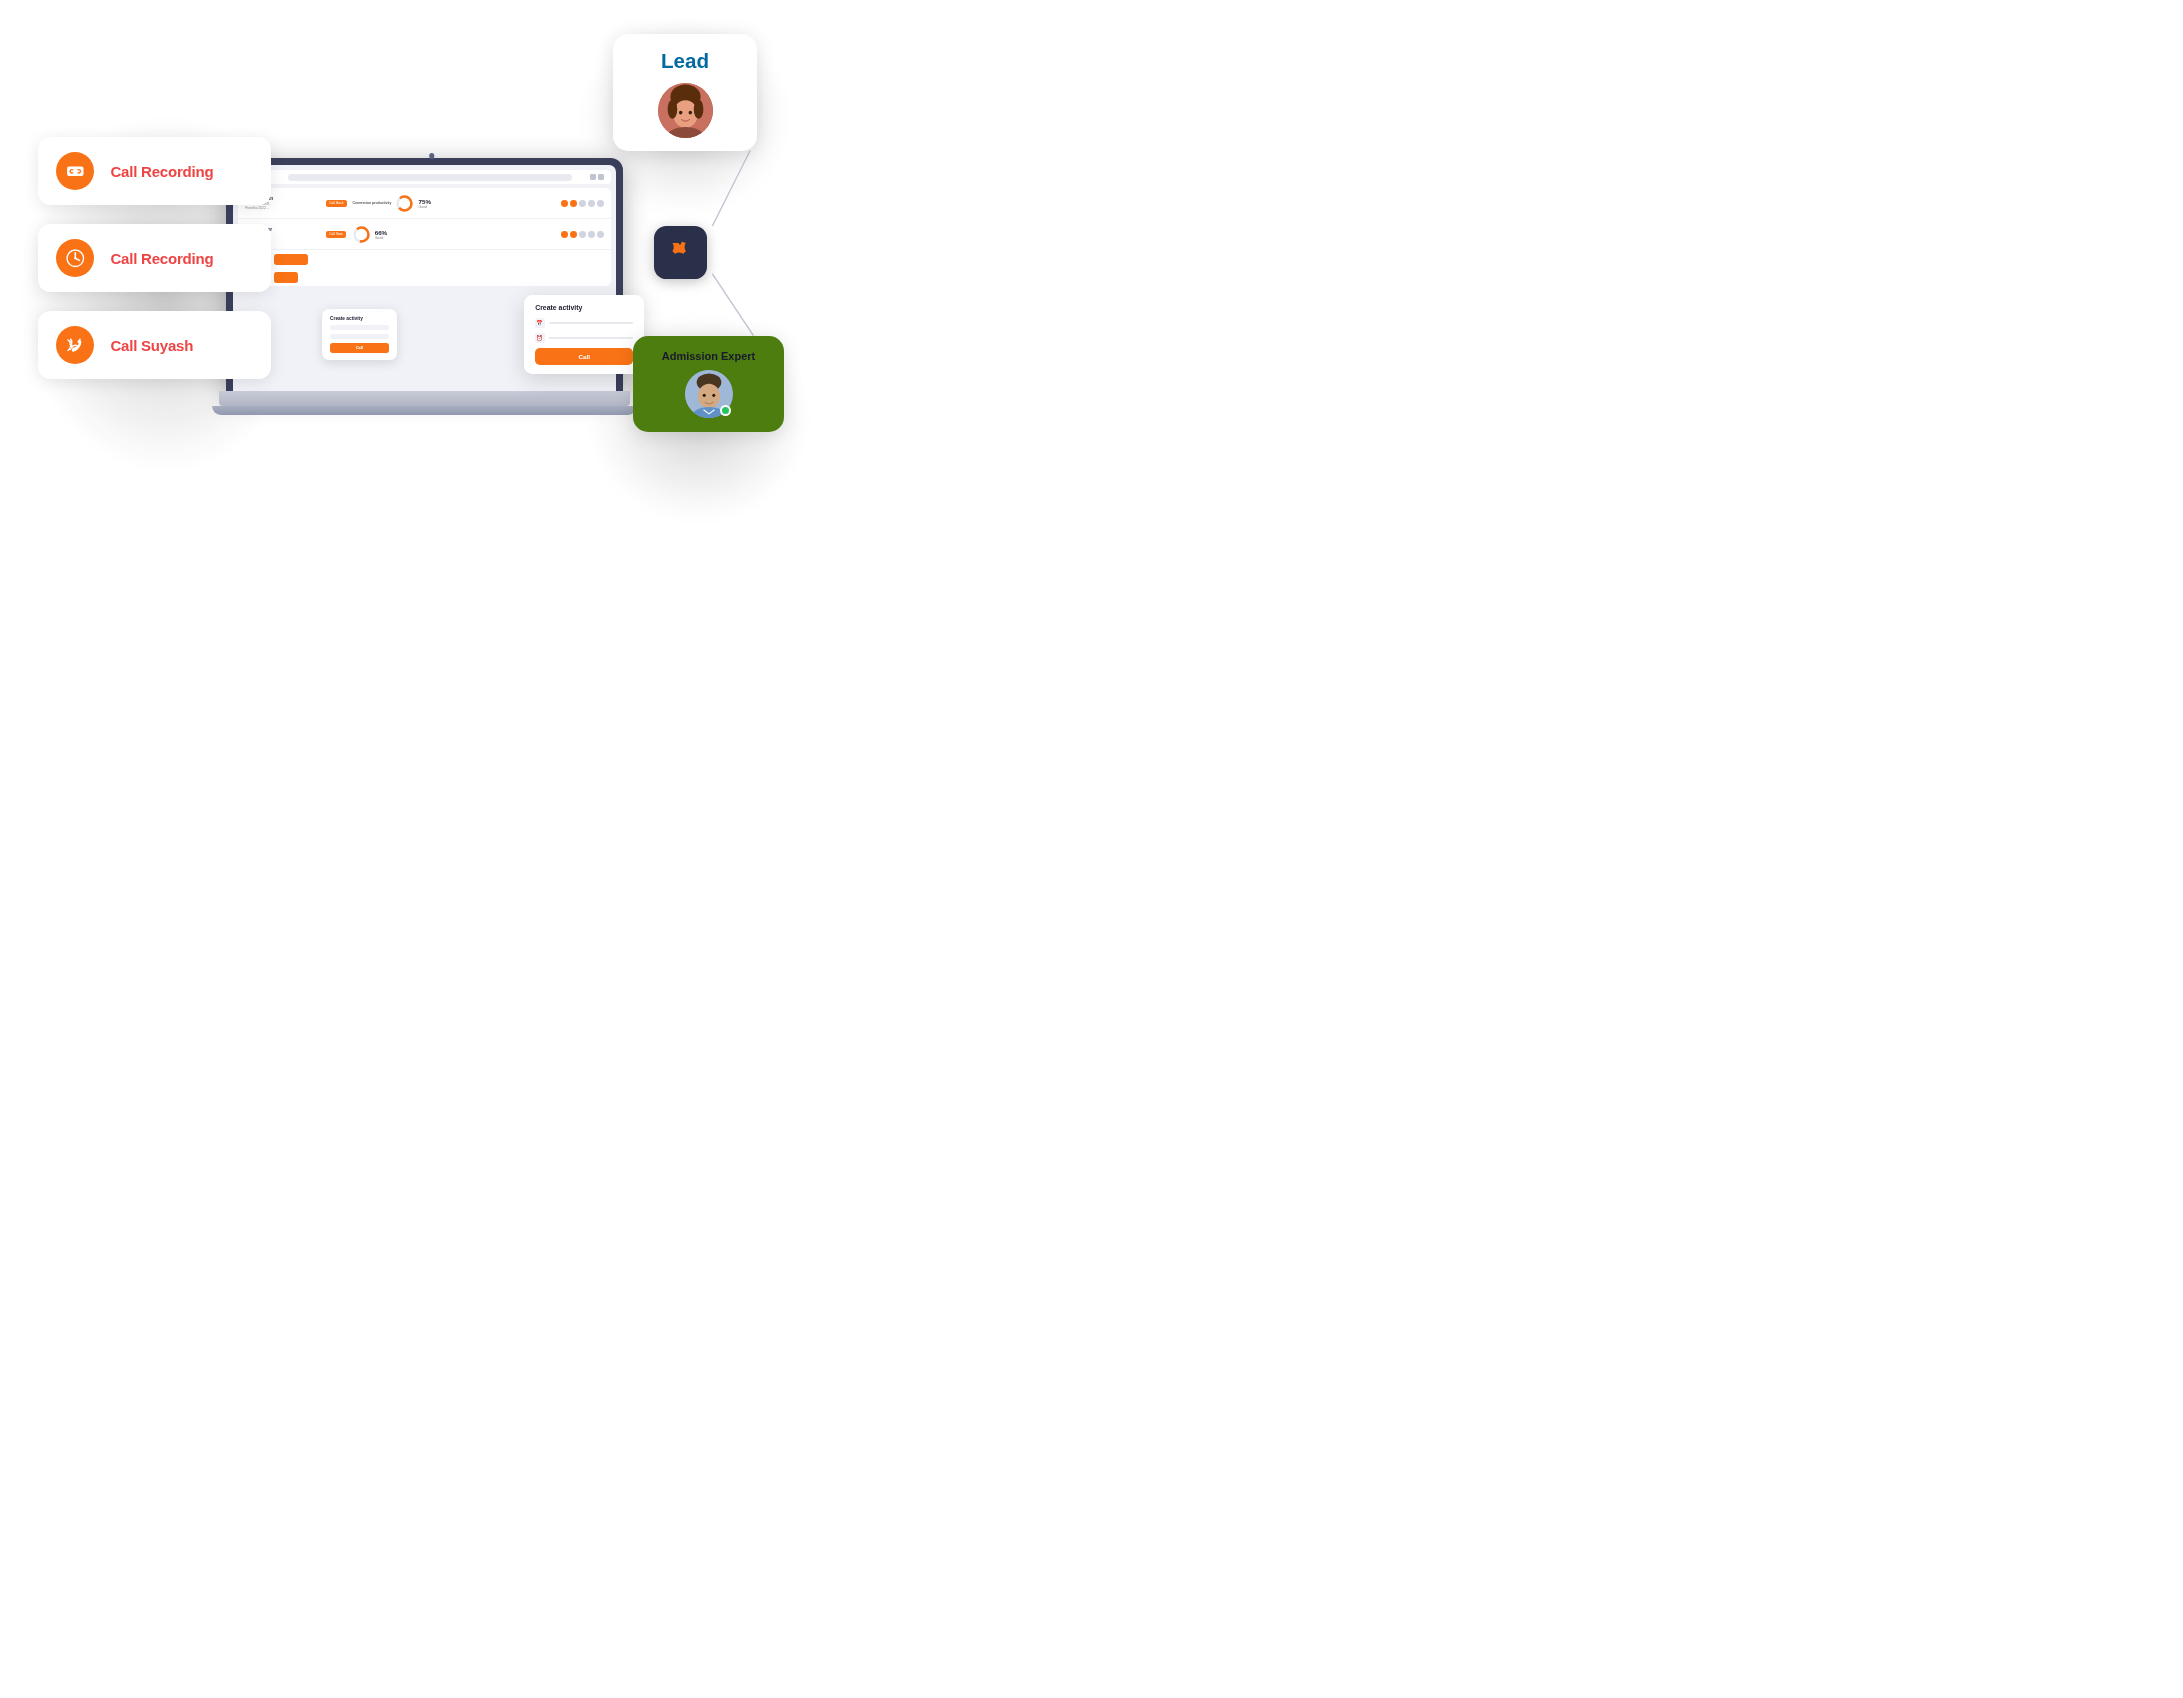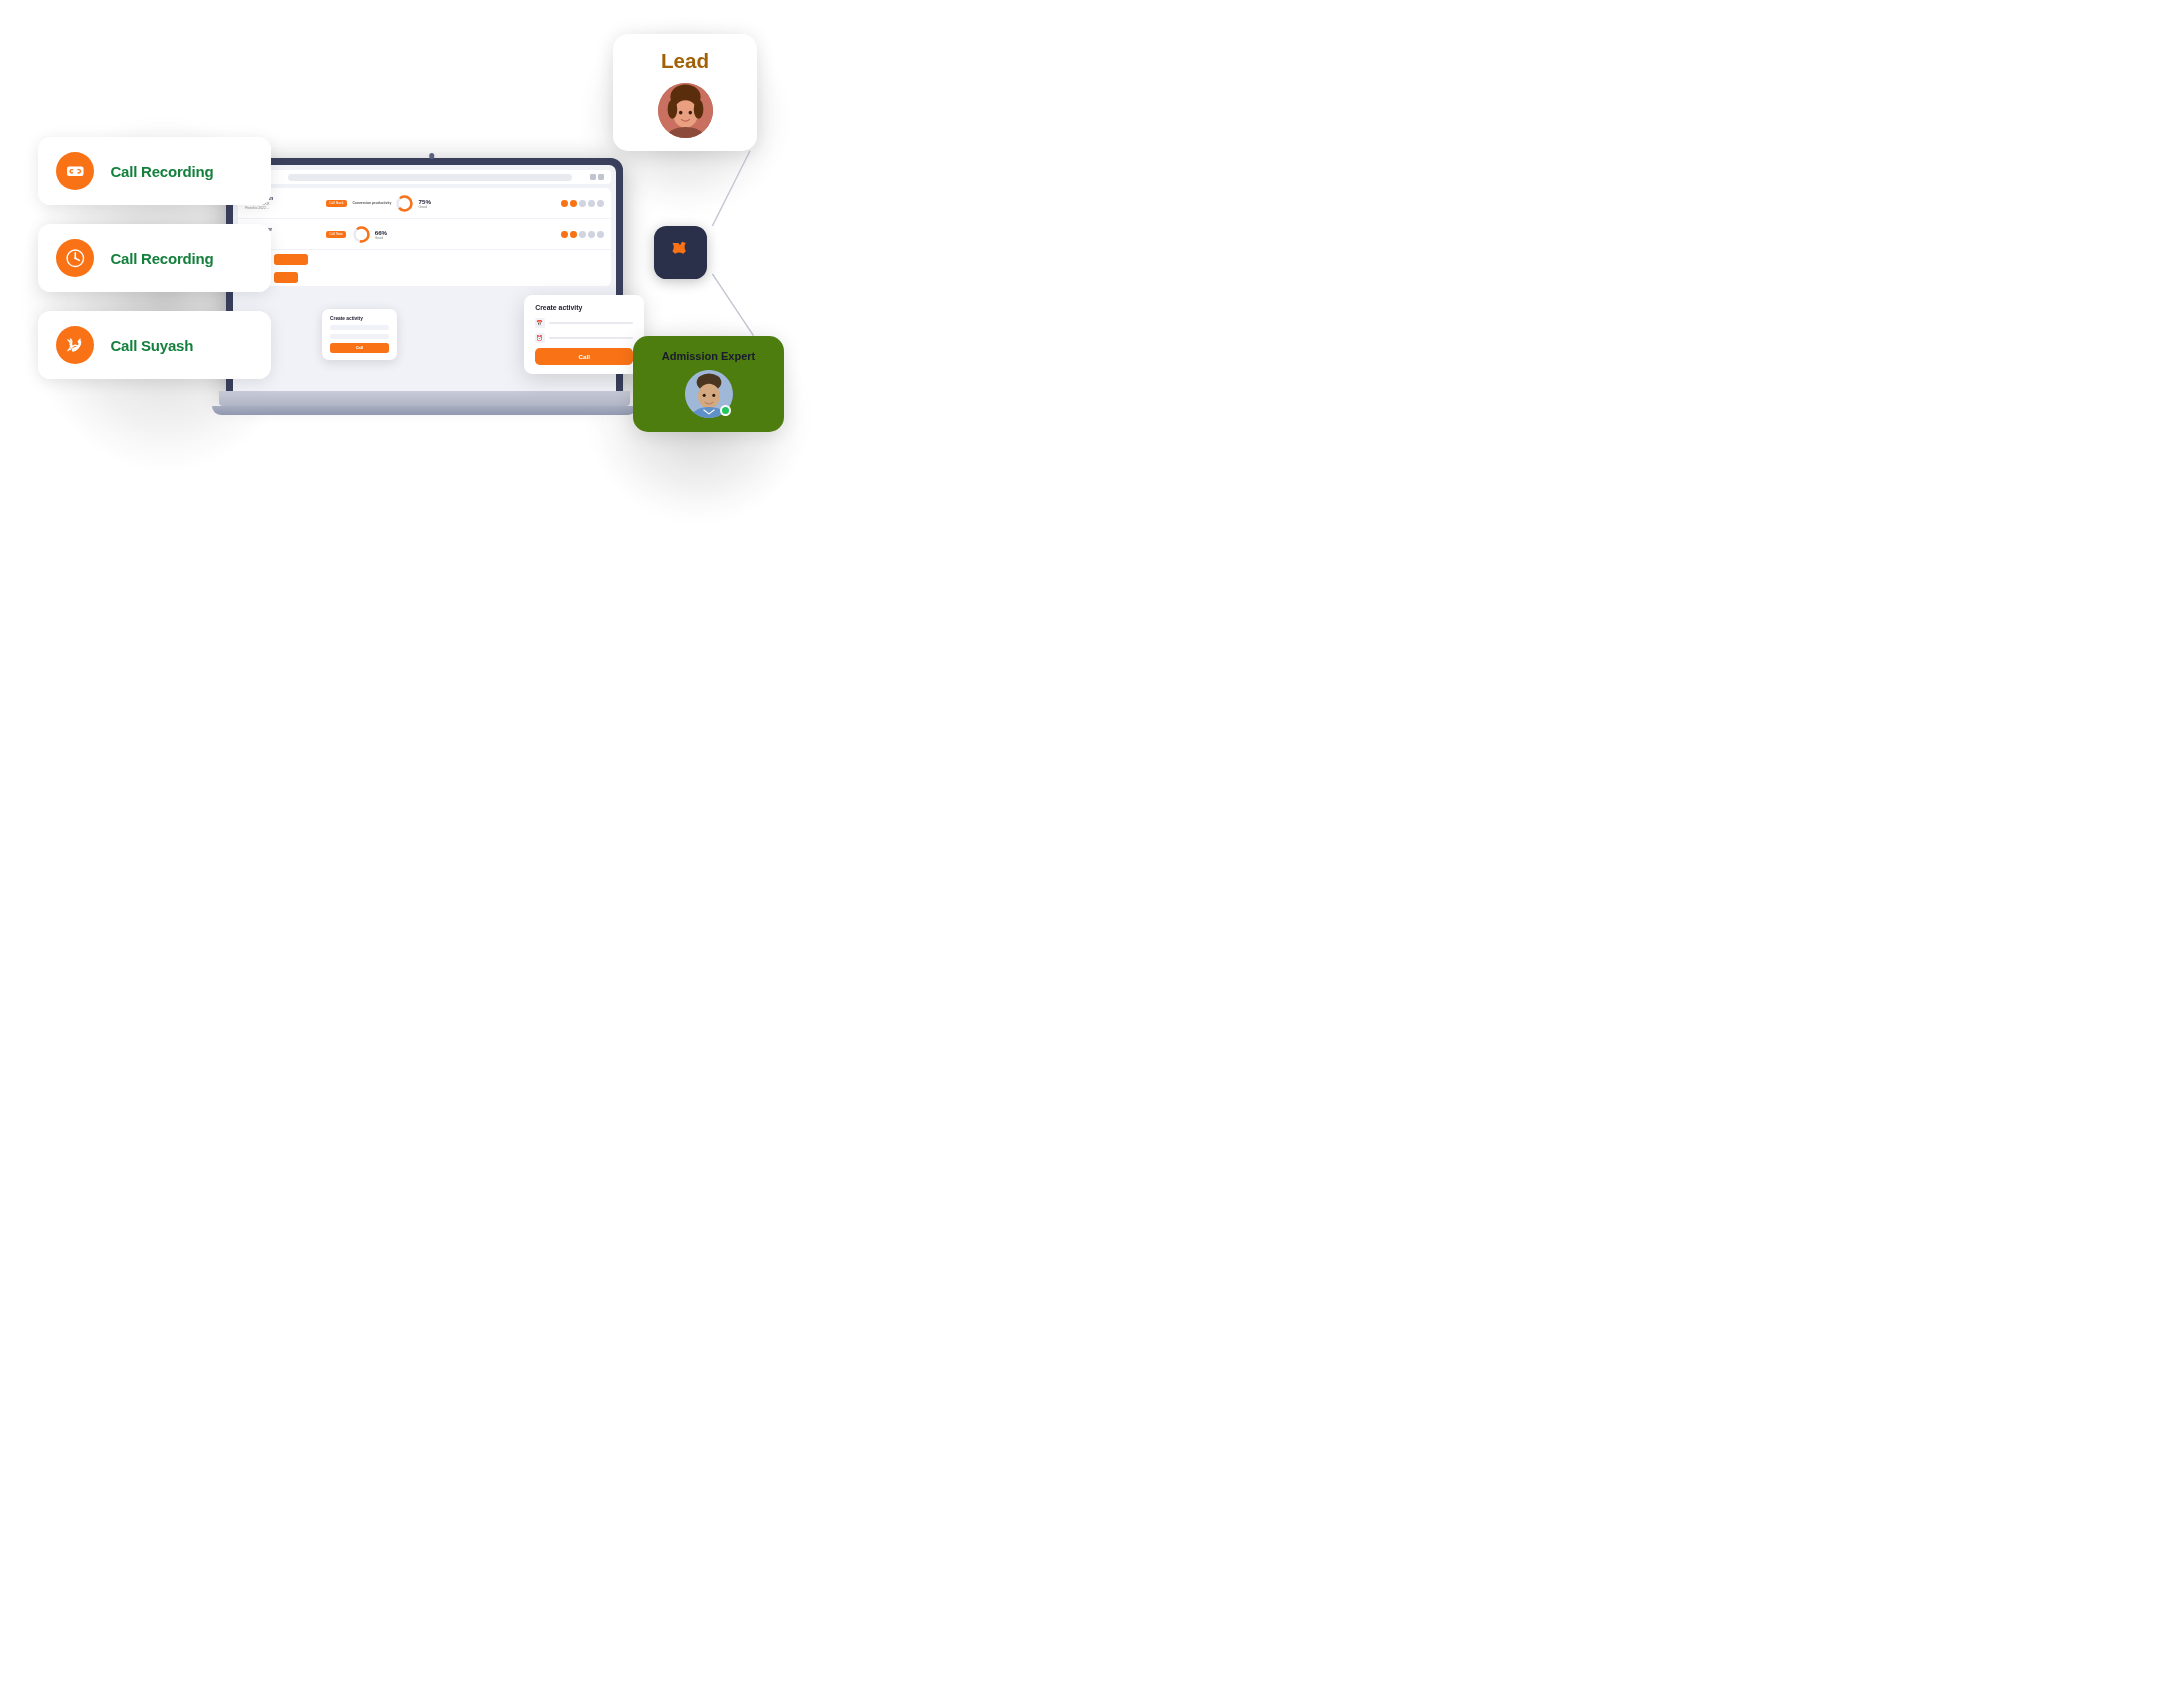--- a/index.html
+++ b/index.html
@@ -59,21 +59,21 @@
 
     .card-icon-circle svg {
       width: 20.6px;
       height: 20.6px;
       fill: white;
     }
 
     .card-label {
       font-size: 15px;
       font-weight: 600;
-      color: #15803d;
+      color: #ef4444;
       letter-spacing: -0.2px;
     }
 
     
     .blob-left {
       position: absolute;
       left: 20.6px;
       top: 116px;
       width: 288px;
       height: 356px;
@@ -307,21 +307,21 @@
       box-shadow: 0 2.7px 19px rgba(0,0,0,0.12);
       padding: 15px 20.6px 13.7px;
       width: 144px;
       z-index: 10;
       text-align: center;
     }
 
     .lead-title {
       font-size: 20.6px;
       font-weight: 600;
-      color: #a16207;
+      color: #0369a1;
       margin-bottom: 9.6px;
     }
 
     .lead-avatar {
       width: 55px;
       height: 55px;
       border-radius: 50%;
       background: linear-gradient(135deg, #c47060 0%, #8b4a3a 100%);
       margin: 0 auto;
       overflow: hidden;

